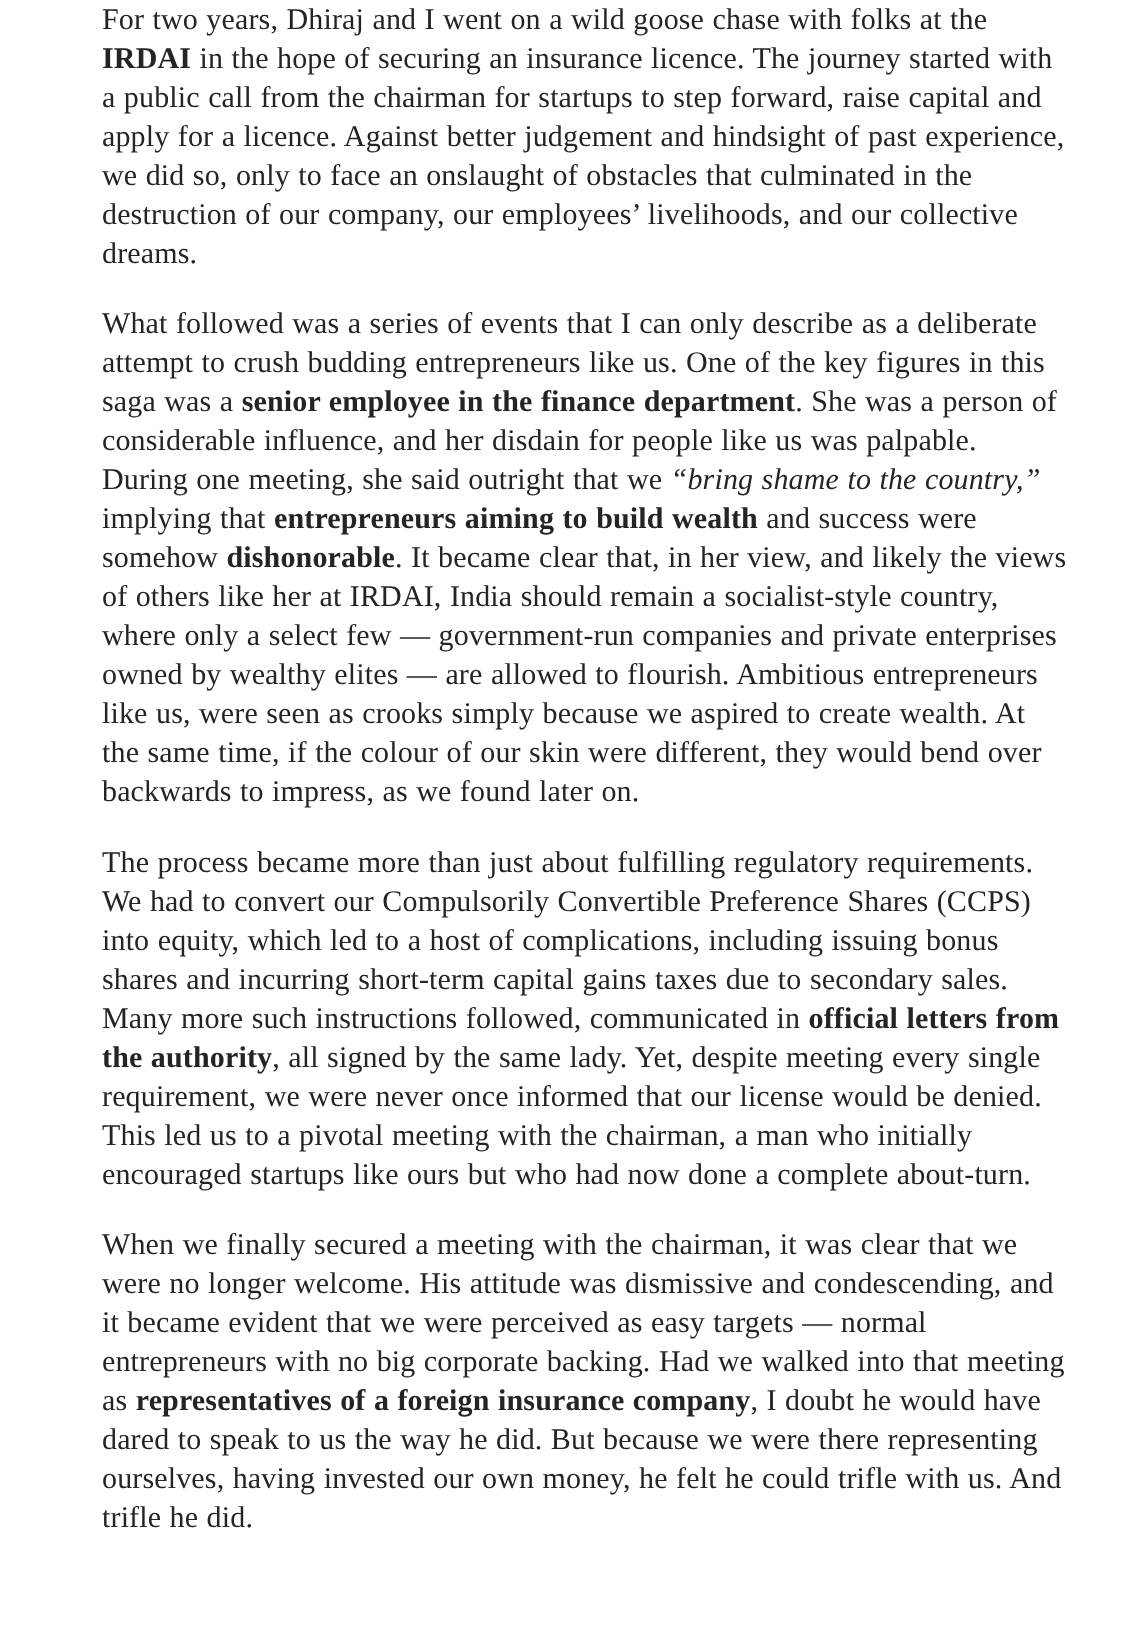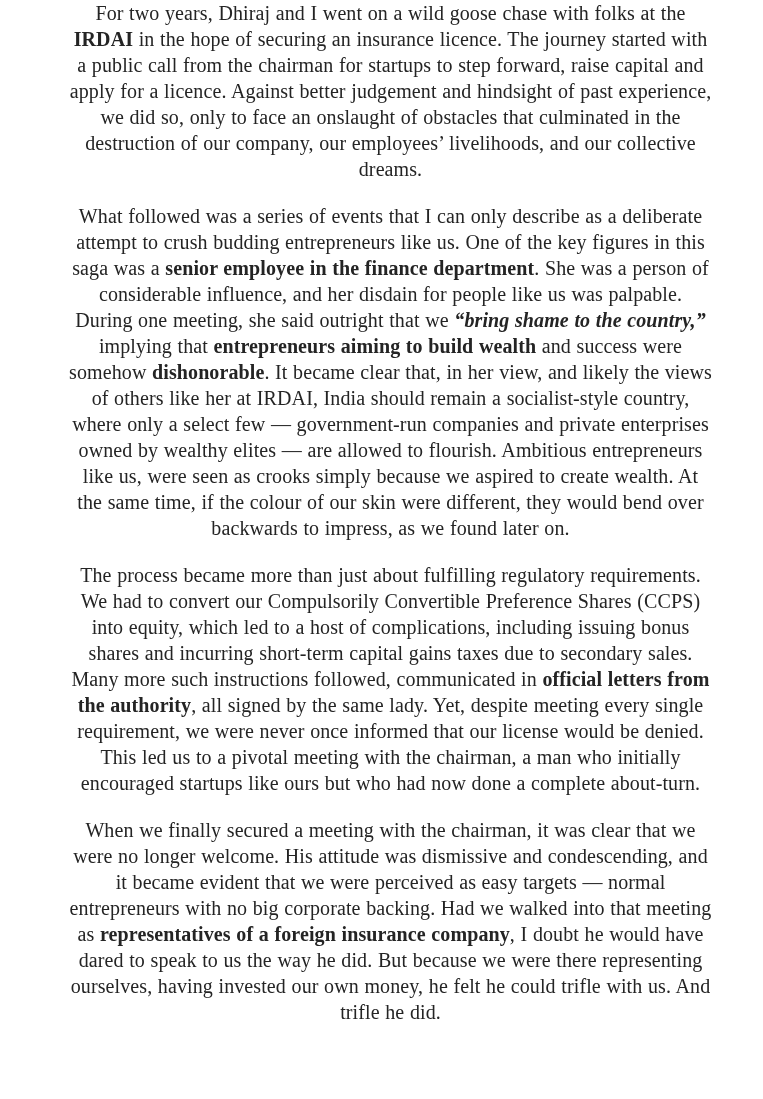--- a/index.html
+++ b/index.html
@@ -15,36 +15,35 @@
   .page {
     width: 763px;
     height: 1099px;
     background: #ffffff;
   }
   .article-body {
     padding: 0 50px 0 68px;
     color: #242424;
     font-size: 20px;
     line-height: 26px;
-    text-align: center;
+    text-align: left;
     letter-spacing: 0.1px;
     word-spacing: 0.5px;
   }
   .para {
     margin: 0 0 21px 0;
   }
   .para:last-child {
     margin-bottom: 2px;
   }
   .para strong {
     font-weight: 700;
   }
   .para em {
     font-style: italic;
-    font-weight: bold;
   }
 </style>
 </head>
 <body style="background: rgb(255, 255, 255);">
 
 <main class="page">
   <article class="article-body" style="color: rgb(36, 36, 36);">
     <p class="para"><span>For two years, Dhiraj and I went on a wild goose chase with folks at the </span><strong>IRDAI</strong><span> in the hope of securing an insurance licence. The journey started with a public call from the chairman for startups to step forward, raise capital and apply for a licence. Against better judgement and hindsight of past experience, we did so, only to face an onslaught of obstacles that culminated in the destruction of our company, our employees’ livelihoods, and our collective dreams.</span></p>
     <p class="para"><span>What followed was a series of events that I can only describe as a deliberate attempt to crush budding entrepreneurs like us. One of the key figures in this saga was a </span><strong>senior employee in the finance department</strong><span>. She was a person of considerable influence, and her disdain for people like us was palpable. During one meeting, she said outright that we </span><em>“bring shame to the country,”</em><span> implying that </span><strong>entrepreneurs aiming to build wealth</strong><span> and success were somehow </span><strong>dishonorable</strong><span>. It became clear that, in her view, and likely the views of others like her at IRDAI, India should remain a socialist-style country, where only a select few — government-run companies and private enterprises owned by wealthy elites — are allowed to flourish. Ambitious entrepreneurs like us, were seen as crooks simply because we aspired to create wealth. At the same time, if the colour of our skin were different, they would bend over backwards to impress, as we found later on.</span></p>
     <p class="para"><span>The process became more than just about fulfilling regulatory requirements. We had to convert our Compulsorily Convertible Preference Shares (CCPS) into equity, which led to a host of complications, including issuing bonus shares and incurring short-term capital gains taxes due to secondary sales. Many more such instructions followed, communicated in </span><strong>official letters from the authority</strong><span>, all signed by the same lady. Yet, despite meeting every single requirement, we were never once informed that our license would be denied. This led us to a pivotal meeting with the chairman, a man who initially encouraged startups like ours but who had now done a complete about-turn.</span></p>

